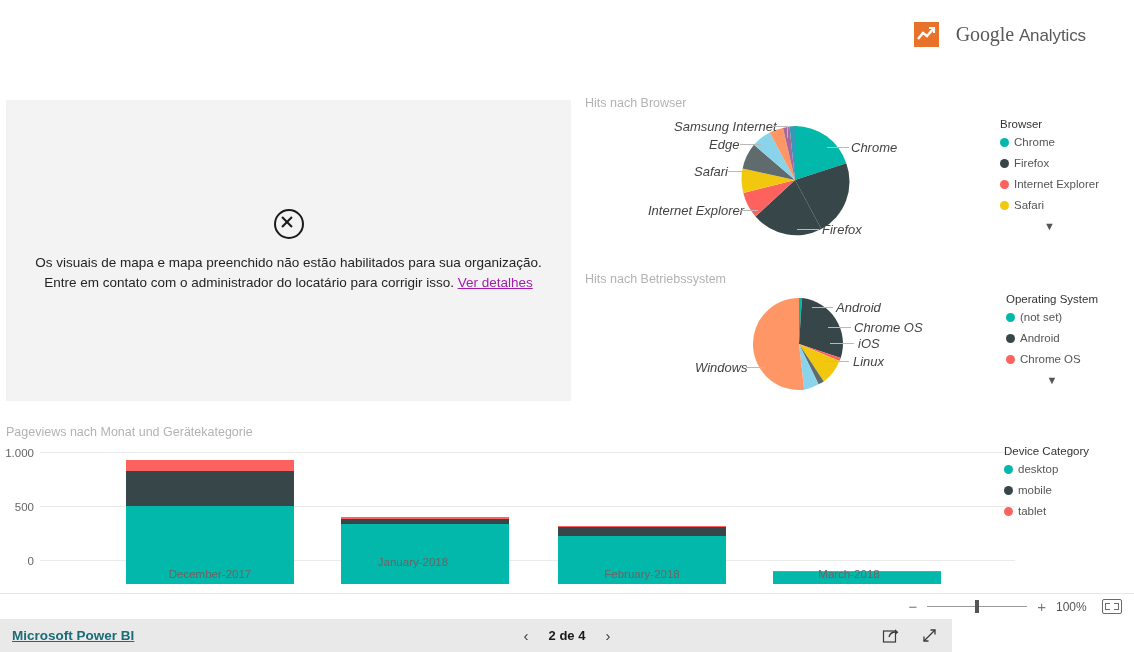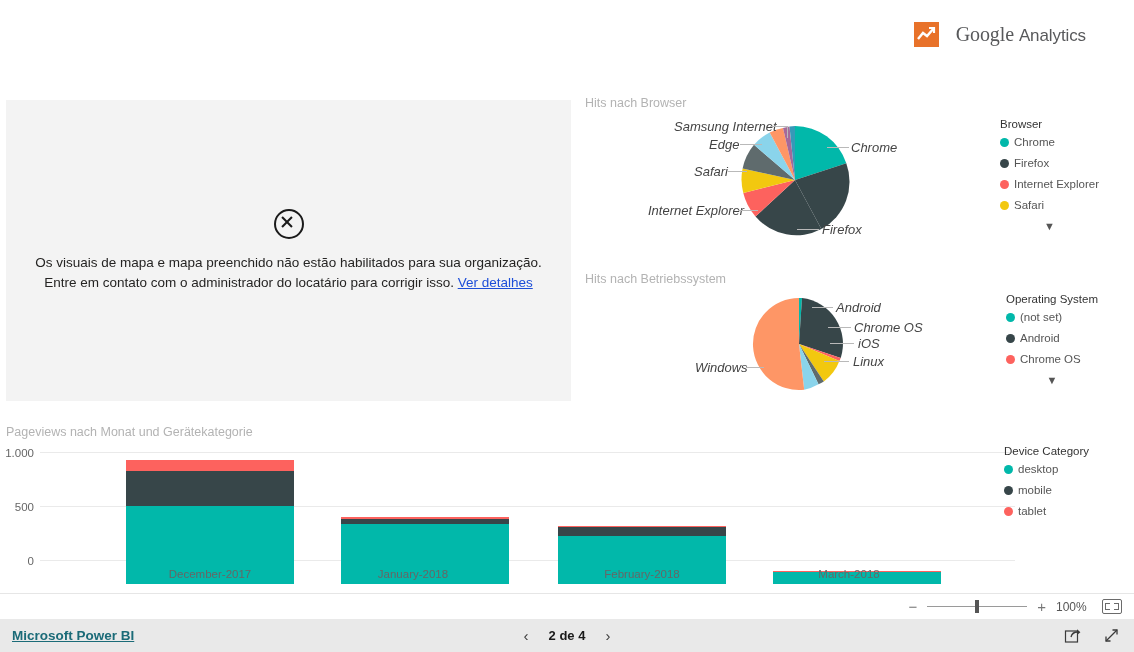--- a/index.html
+++ b/index.html
@@ -86,21 +86,21 @@
   .blocked-icon::before { transform: rotate(45deg); }
   .blocked-icon::after  { transform: rotate(-45deg); }
   .blocked-text {
     font-size: 13.5px;
     color: #252423;
     line-height: 20px;
     text-align: center;
     max-width: 540px;
   }
   .blocked-link {
-    color: #1d4ed8;
+    color: #a21caf;
     text-decoration: underline;
     cursor: pointer;
   }
   
   .visual-title {
     position: absolute;
     font-size: 12.5px;
     color: #b3b3b3;
     font-weight: 400;
     white-space: nowrap;
@@ -239,21 +239,21 @@
     top: 3px;
     width: 4px; height: 5px;
     border: 1px solid #6b6b6b;
   }
   .fit-icon::before { left: 2px; border-right: none; }
   .fit-icon::after  { right: 2px; border-left: none; }
   
   .footer {
     position: absolute;
     left: 0; top: 619px;
-    width: 1134px; height: 33px;
+    width: 952px; height: 33px;
     background: #e9e9e9;
     display: flex;
     align-items: center;
   }
   .footer-brand {
     position: absolute;
     left: 12px;
     font-size: 13.5px;
     color: #1b6b78;
     text-decoration: underline;
@@ -454,21 +454,21 @@
       </div>
 
       <div class="bar-group" style="left:733px; width:168px; height:13px;">
         <div class="seg" style="height:0.6px; background:#fd625e;"></div>
         <div class="seg" style="height:0.7px; background:#374649;"></div>
         <div class="seg" style="height:11.5px; background:#01b8aa;"></div>
       </div>
     </div>
 
     <div class="xlabel" style="left:126px; top:146px; width:168px;">December-2017</div>
-    <div class="xlabel" style="left:341px; top:146px; width:144px;">January-2018</div>
+    <div class="xlabel" style="left:341px; top:134px; width:144px;">January-2018</div>
     <div class="xlabel" style="left:558px; top:146px; width:168px;">February-2018</div>
     <div class="xlabel" style="left:773px; top:146px; width:152px;">March-2018</div>
 
     <div class="legend" style="left:1004px; top:23px;">
       <div class="legend-title">Device Category</div>
       <div class="legend-item">
         <span class="legend-dot" style="background:#01b8aa"></span>
         <span>desktop</span>
       </div>
       <div class="legend-item">

